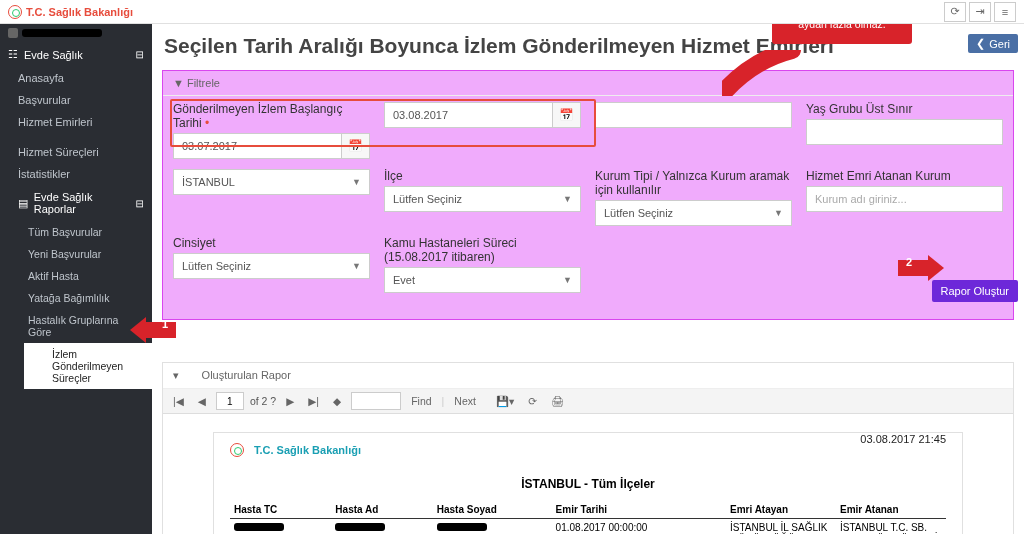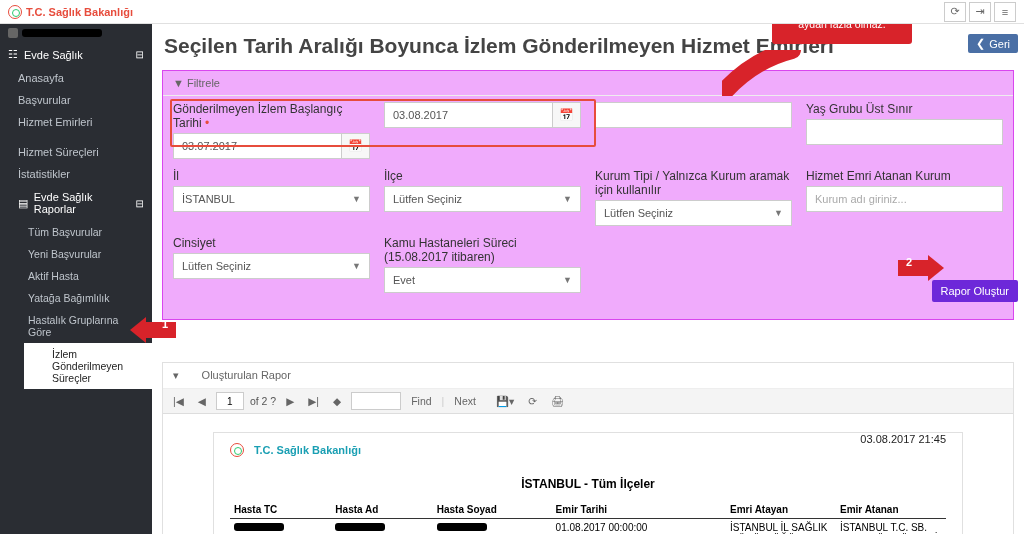--- a/index.html
+++ b/index.html
@@ -167,21 +167,20 @@
           </div>
       </div>
       <div class="field">
         <label>Yaş Grubu Üst Sınır</label>
         <div class="input-wrap">
             <input style="">
           </div>
       </div>
 
       <div class="field">
-        <label>İl</label>
         <div class="select-wrap">
           <span>İSTANBUL</span>
           <span class="caret">▼</span>
         </div>
       </div>
       <div class="field">
         <label>İlçe</label>
         <div class="select-wrap">
           <span>Lütfen Seçiniz</span>
           <span class="caret">▼</span>

